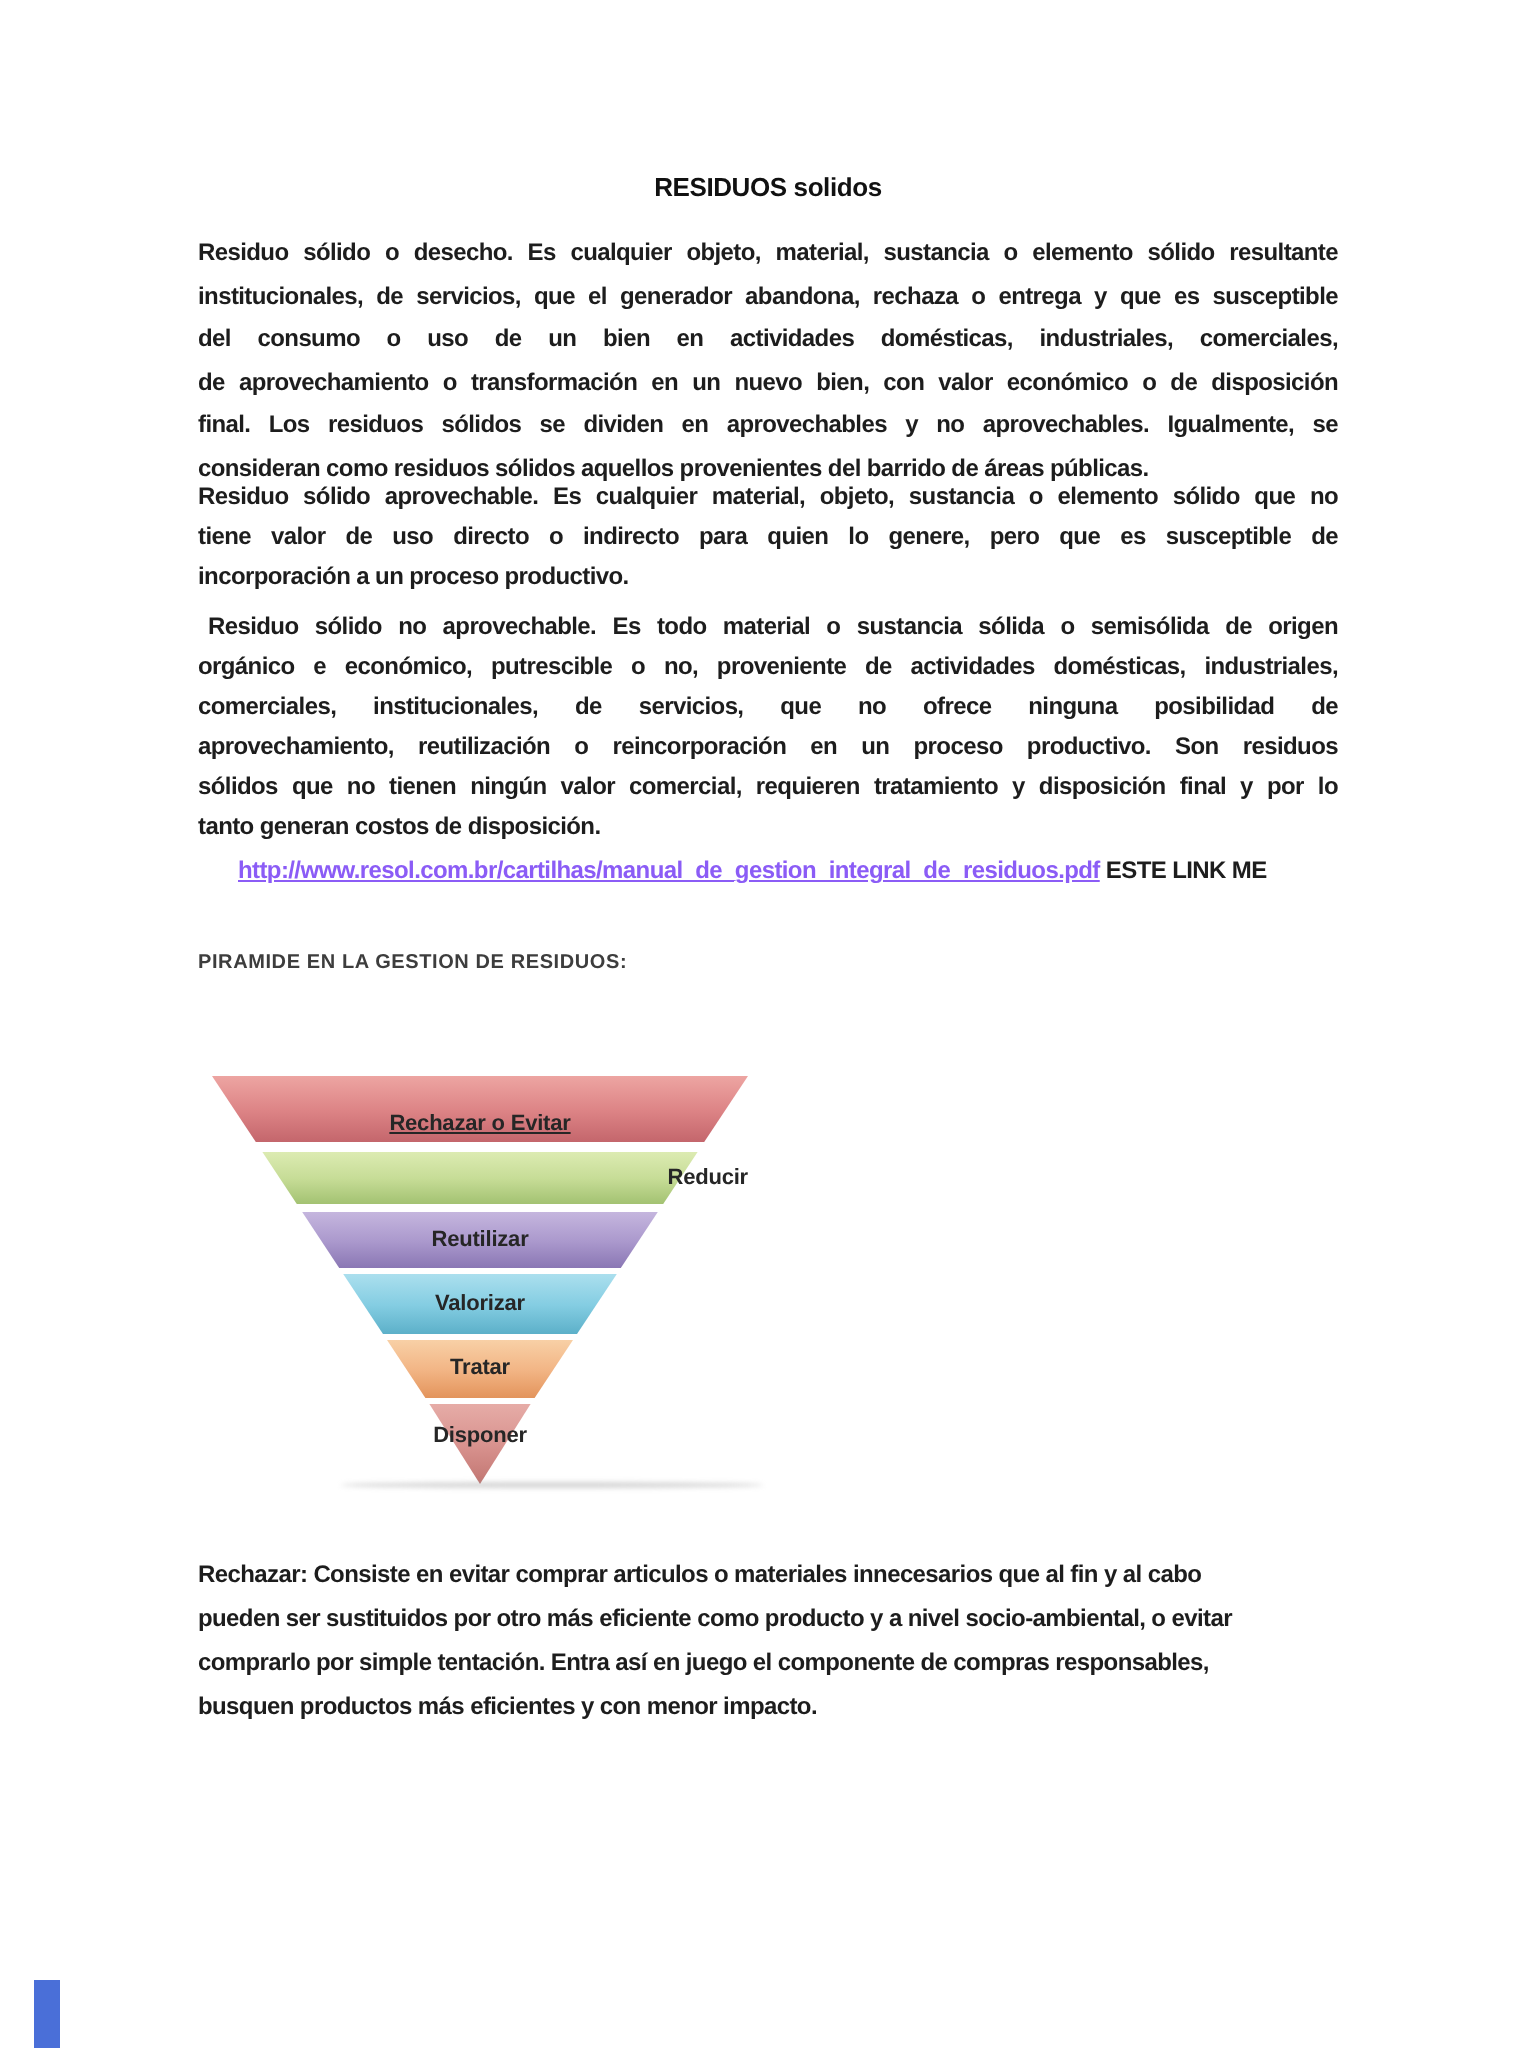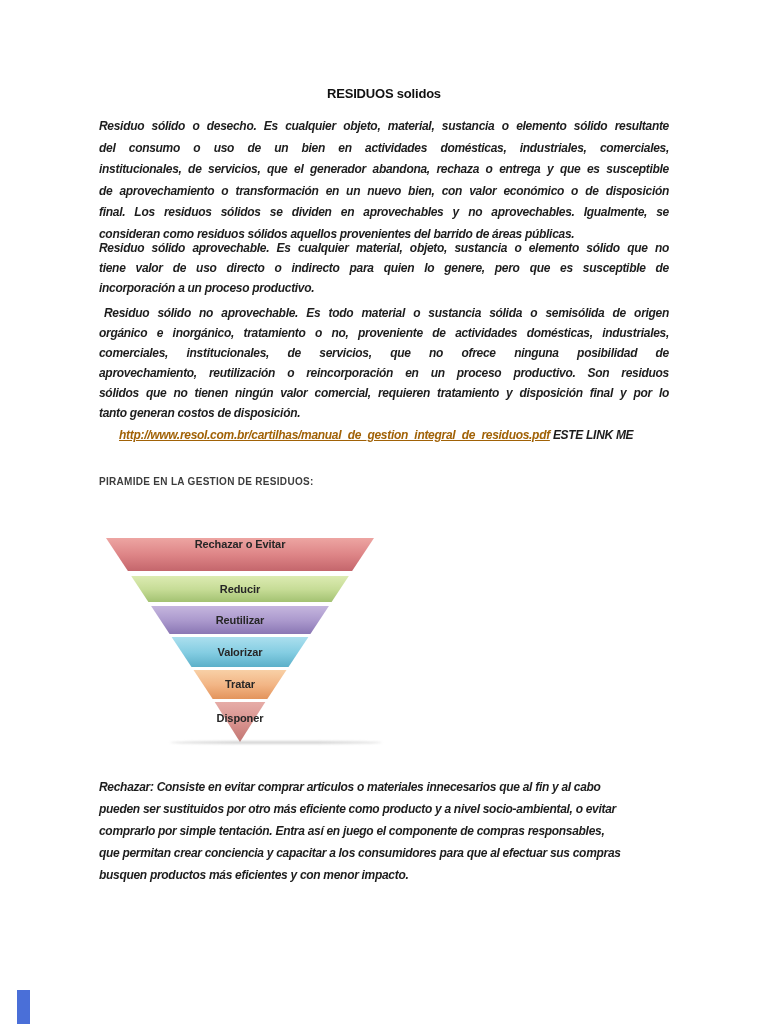--- a/index.html
+++ b/index.html
@@ -18,21 +18,21 @@
   }
   .doc-title {
     position: absolute; left: 99px; top: 86px; width: 570px;
     text-align: center; font-size: 13px; color: #111111;
     letter-spacing: -0.2px;
   }
   .para {
     position: absolute; left: 99px; width: 570px;
     font-size: 12px; letter-spacing: -0.3px;
   }
-  .ln { height: 21.5px; line-height: 21.5px; white-space: nowrap; font-style: italic; }
+  .ln { height: 21.5px; line-height: 21.5px; white-space: nowrap; }
   .lh20 .ln { height: 20px; line-height: 20px; }
   .lh22 .ln { height: 22px; line-height: 22px; }
   .j { text-align: justify; text-align-last: justify; }
   .last, .left { text-align: right; text-align-last: left; }
   .indent { padding-left: 5px; }
   #p1 { top: 116px; }
   #p2 { top: 238px; }
   #p3 { top: 303px; }
   #linkblock { top: 425px; }
   #rechazar { top: 776px; }
@@ -50,22 +50,22 @@
   #lyr1 { top: 38px;  height: 26px; clip-path: polygon(25.2px 0, 242.8px 0, 225.6px 26px, 42.4px 26px); }
   #lyr2 { top: 68px;  height: 28px; clip-path: polygon(45.1px 0, 222.9px 0, 204.4px 28px, 63.6px 28px); }
   #lyr3 { top: 99px;  height: 30px; clip-path: polygon(65.6px 0, 202.4px 0, 182.5px 30px, 85.5px 30px); }
   #lyr4 { top: 132px; height: 29px; clip-path: polygon(87.5px 0, 180.5px 0, 161.3px 29px, 106.7px 29px); }
   #lyr5 { top: 164px; height: 40px; clip-path: polygon(108.7px 0, 159.3px 0, 134px 40px); }
   .pyr-label {
     position: absolute; left: 0; width: 268px; height: 13px;
     text-align: center; font-size: 11px; line-height: 13px;
     color: #262626; letter-spacing: -0.1px;
   }
-  #lbl0 { top: 0; }
-  #lbl1 { top: 45px; }
+  #lbl0 { top: 18px; text-decoration: underline; }
+  #lbl1 { top: 45px; text-align: right; }
   #lbl2 { top: 76px; }
   #lbl3 { top: 108px; }
   #lbl4 { top: 140px; }
   #lbl5 { top: 174px; }
   .pyr-shadow {
     position: absolute; left: 170px; top: 741px; width: 212px; height: 3px;
     background: rgba(145,145,145,0.38); border-radius: 50%;
     filter: blur(1.2px);
   }
   .next-page-fragment {
@@ -74,45 +74,45 @@
 </style>
 </head>
 <body>
 
 <div class="page" style="color: rgb(29, 29, 29); background: rgb(255, 255, 255);">
 
   <div class="doc-title">RESIDUOS solidos</div>
 
   <div class="para" id="p1">
     <div class="ln j">Residuo sólido o desecho. Es cualquier objeto, material, sustancia o elemento sólido resultante</div>
+    <div class="ln j">institucionales, de servicios, que el generador abandona, rechaza o entrega y que es susceptible</div>
     <div class="ln j">del consumo o uso de un bien en actividades domésticas, industriales, comerciales,</div>
-    <div class="ln j">institucionales, de servicios, que el generador abandona, rechaza o entrega y que es susceptible</div>
     <div class="ln j">de aprovechamiento o transformación en un nuevo bien, con valor económico o de disposición</div>
     <div class="ln j">final. Los residuos sólidos se dividen en aprovechables y no aprovechables. Igualmente, se</div>
     <div class="ln last">consideran como residuos sólidos aquellos provenientes del barrido de áreas públicas.</div>
   </div>
 
   <div class="para lh20" id="p2">
     <div class="ln j">Residuo sólido aprovechable. Es cualquier material, objeto, sustancia o elemento sólido que no</div>
     <div class="ln j">tiene valor de uso directo o indirecto para quien lo genere, pero que es susceptible de</div>
     <div class="ln last">incorporación a un proceso productivo.</div>
   </div>
 
   <div class="para lh20" id="p3">
     <div class="ln j indent">Residuo sólido no aprovechable. Es todo material o sustancia sólida o semisólida de origen</div>
-    <div class="ln j">orgánico e inorgánico, tratamiento o no, proveniente de actividades domésticas, industriales,</div>
+    <div class="ln j">orgánico e económico, putrescible o no, proveniente de actividades domésticas, industriales,</div>
     <div class="ln j">comerciales, institucionales, de servicios, que no ofrece ninguna posibilidad de</div>
     <div class="ln j">aprovechamiento, reutilización o reincorporación en un proceso productivo. Son residuos</div>
     <div class="ln j">sólidos que no tienen ningún valor comercial, requieren tratamiento y disposición final y por lo</div>
     <div class="ln last">tanto generan costos de disposición.</div>
   </div>
 
   <div class="para" id="linkblock">
     <div class="ln left">
-      <a class="doc-link" style="color: #a16207; padding-left: 20px;">http://www.resol.com.br/cartilhas/manual_de_gestion_integral_de_residuos.pdf</a><span> ESTE LINK ME</span>
+      <a class="doc-link" style="color: #8b5cf6; padding-left: 20px;">http://www.resol.com.br/cartilhas/manual_de_gestion_integral_de_residuos.pdf</a><span> ESTE LINK ME</span>
     </div>
   </div>
 
   <div class="doc-heading" style="color: rgb(61, 61, 61);">PIRAMIDE EN LA GESTION DE RESIDUOS:</div>
 
   <div class="pyramid">
     <div class="pyr-layer" id="lyr0" style="background: linear-gradient(rgb(237, 165, 162) 0%, rgb(221, 132, 134) 52%, rgb(196, 102, 108) 100%);"></div>
     <div class="pyr-layer" id="lyr1" style="background: linear-gradient(rgb(220, 235, 178) 0%, rgb(198, 220, 150) 52%, rgb(163, 194, 114) 100%);"></div>
     <div class="pyr-layer" id="lyr2" style="background: linear-gradient(rgb(197, 182, 222) 0%, rgb(171, 153, 205) 52%, rgb(138, 119, 180) 100%);"></div>
     <div class="pyr-layer" id="lyr3" style="background: linear-gradient(rgb(171, 223, 238) 0%, rgb(132, 205, 226) 52%, rgb(92, 176, 201) 100%);"></div>
@@ -124,19 +124,18 @@
     <div class="pyr-label" id="lbl3">Valorizar</div>
     <div class="pyr-label" id="lbl4">Tratar</div>
     <div class="pyr-label" id="lbl5">Disponer</div>
   </div>
   <div class="pyr-shadow"></div>
 
   <div class="para lh22" id="rechazar">
     <div class="ln left">Rechazar: Consiste en evitar comprar articulos o materiales innecesarios que al fin y al cabo</div>
     <div class="ln left">pueden ser sustituidos por otro más eficiente como producto y a nivel socio-ambiental, o evitar</div>
     <div class="ln left">comprarlo por simple tentación. Entra así en juego el componente de compras responsables,</div>
-    <div class="ln left">que permitan crear conciencia y capacitar a los consumidores para que al efectuar sus compras</div>
     <div class="ln left">busquen productos más eficientes y con menor impacto.</div>
   </div>
 
   <div class="next-page-fragment" style="background: rgb(74, 111, 216);"></div>
 
 </div>
 
 </body></html>

